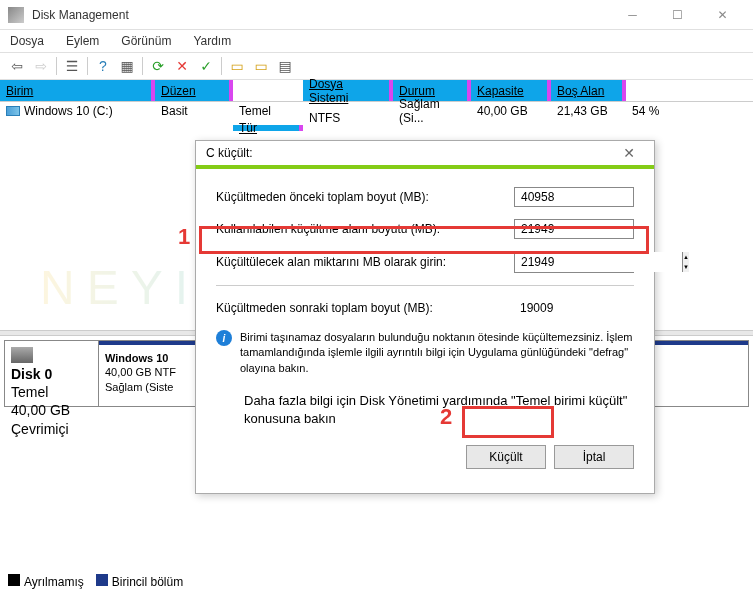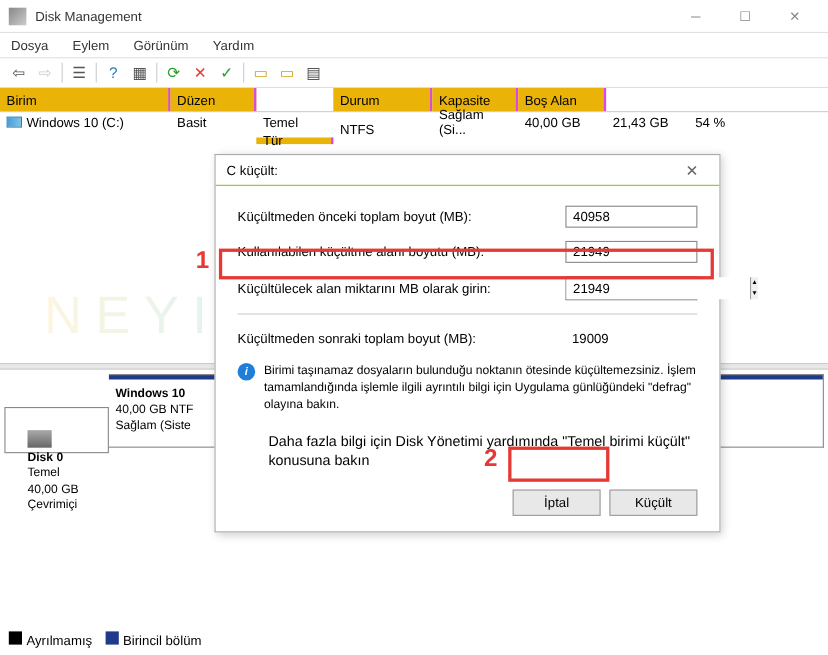--- a/index.html
+++ b/index.html
@@ -11,21 +11,21 @@
 .winbtn { width: 45px; height: 28px; display: flex; align-items: center; justify-content: center; color: #888; }
 
 .menubar { height: 22px; display: flex; align-items: center; padding: 0 6px; gap: 14px; font-size: 12px; color: #333; }
 .menu-item { padding: 2px 4px; }
 
 .toolbar { height: 28px; display: flex; align-items: center; padding: 0 6px; gap: 2px; border-top: 1px solid #e0e0e0; border-bottom: 1px solid #e0e0e0; }
 .tb-btn { width: 22px; height: 22px; display: flex; align-items: center; justify-content: center; font-size: 14px; color: #555; }
 .tb-sep { width: 1px; height: 18px; background: #ccc; margin: 0 2px; }
 
 .table-header { height: 22px; display: flex; background: #fff; border-bottom: 1px solid #ccc; font-size: 12px; }
-.th { padding: 3px 6px; border-right: 2px solid #d946ef; background: #eab308; display: flex; align-items: center; }
+.th { padding: 3px 6px; border-right: 4px solid #d946ef; background: #0ea5e9; display: flex; align-items: center; text-decoration: underline; }
 .th:first-child { width: 155px; }
 .th:nth-child(2) { width: 78px; }
 .th:nth-child(3) { width: 70px; margin-top: 45px; }
 .th:nth-child(4) { width: 90px; }
 .th:nth-child(5) { width: 78px; }
 .th:nth-child(6) { width: 80px; }
 .th:nth-child(7) { width: 75px; }
 .th:nth-child(8) { flex: 1; }
 
 .table-row { height: 18px; display: flex; font-size: 12px; }
@@ -36,36 +36,36 @@
 .td:nth-child(4) { width: 90px; margin-top: 13px; }
 .td:nth-child(5) { width: 78px; }
 .td:nth-child(6) { width: 80px; }
 .td:nth-child(7) { width: 75px; text-align: right; }
 .td:nth-child(8) { flex: 1; }
 .vol-icon { width: 14px; height: 10px; background: linear-gradient(90deg, #4a9fd8 0%, #7bc3e8 100%); margin-right: 4px; border: 1px solid #2a7fb8; }
 
 .divider-bar { height: 6px; background: #e8e8e8; border-top: 1px solid #ccc; border-bottom: 1px solid #ccc; margin-top: 210px; }
 
 .disk-view { display: flex; padding: 4px; gap: 0; height: 75px; }
-.disk-info { width: 95px; border: 1px solid #888; padding: 20px; font-size: 11px; line-height: 1.3; margin-top: 30px; }
+.disk-info { width: 95px; border: 1px solid #888; padding: 6px; font-size: 14px; line-height: 1.3; }
 .disk-info-icon { width: 22px; height: 16px; background: linear-gradient(180deg, #aaa 0%, #666 100%); margin-bottom: 2px; }
 .disk-bold { font-weight: bold; }
 .disk-vol { flex: 1; border: 1px solid #888; border-left: none; position: relative; }
 .disk-vol-inner { border-top: 4px solid #1e3a8a; height: 100%; padding: 6px; font-size: 11px; line-height: 1.3; }
 
 .legend { position: absolute; bottom: 6px; left: 8px; display: flex; gap: 12px; font-size: 12px; align-items: center; }
 .legend-box { width: 12px; height: 12px; display: inline-block; margin-right: 4px; }
 .legend-black { background: #000; }
 .legend-blue { background: #1e3a8a; }
 
 .dialog { position: absolute; top: 140px; left: 195px; width: 460px; background: #fff; border: 1px solid #aaa; box-shadow: 2px 2px 8px rgba(0,0,0,0.2); }
-.dlg-titlebar { height: 28px; display: flex; align-items: center; padding: 0 10px; border-bottom: 1px solid #84cc16; }
+.dlg-titlebar { height: 28px; display: flex; align-items: center; padding: 0 10px; border-bottom: 4px solid #84cc16; }
 .dlg-title { flex: 1; font-size: 12px; }
 .dlg-close { width: 30px; text-align: center; color: #666; font-size: 14px; }
-.dlg-body { padding: 18px 20px 14px 20px; font-size: 12px; }
+.dlg-body { padding: 18px 20px 24px 20px; font-size: 12px; }
 .dlg-row { display: flex; align-items: center; margin-bottom: 12px; }
 .dlg-label { flex: 1; }
 .dlg-value { width: 120px; height: 20px; border: 1px solid #888; padding: 2px 6px; font-size: 12px; display: flex; align-items: center; }
 .dlg-input-wrapper { width: 120px; height: 22px; border: 1px solid #888; display: flex; }
 .dlg-input { flex: 1; border: none; padding: 2px 6px; font-size: 12px; outline: none; }
 .dlg-spinner { width: 16px; display: flex; flex-direction: column; border-left: 1px solid #888; }
 .dlg-spin-btn { flex: 1; display: flex; align-items: center; justify-content: center; font-size: 6px; background: #f0f0f0; }
 .dlg-sep { border-top: 1px solid #ccc; margin: 8px 0 12px 0; }
 .dlg-info { display: flex; gap: 8px; margin-bottom: 16px; }
 .dlg-info-icon { width: 16px; height: 16px; background: #1e7fd8; border-radius: 50%; color: #fff; display: flex; align-items: center; justify-content: center; font-size: 10px; font-style: italic; font-weight: bold; flex-shrink: 0; }
@@ -112,20 +112,21 @@
   <div class="tb-sep"></div>
   <div class="tb-btn" style="color:#d4a017">▭</div>
   <div class="tb-btn" style="color:#d4a017">▭</div>
   <div class="tb-btn">▤</div>
 </div>
 
 <div class="table-header">
   <div class="th">Birim</div>
   <div class="th">Düzen</div>
   <div class="th">Tür</div>
+  <div class="th">Dosya Sistemi</div>
   <div class="th">Durum</div>
   <div class="th">Kapasite</div>
   <div class="th">Boş Alan</div>
 </div>
 
 <div class="table-row">
   <div class="td">
       <span class="vol-icon"></span>
       <span>Windows 10 (C:)</span>
     </div>
@@ -192,22 +193,22 @@
     <div class="dlg-row">
       <div class="dlg-label">Küçültmeden sonraki toplam boyut (MB):</div>
       <div class="dlg-value" style="border:none">19009</div>
     </div>
     <div class="dlg-info">
       <div class="dlg-info-icon">i</div>
       <div class="dlg-info-text">Birimi taşınamaz dosyaların bulunduğu noktanın ötesinde küçültemezsiniz. İşlem tamamlandığında işlemle ilgili ayrıntılı bilgi için Uygulama günlüğündeki "defrag" olayına bakın.</div>
     </div>
     <div class="dlg-help">Daha fazla bilgi için Disk Yönetimi yardımında "Temel birimi küçült" konusuna bakın</div>
     <div class="dlg-buttons">
+      <div class="dlg-btn">Küçült</div>
       <div class="dlg-btn">İptal</div>
-      <div class="dlg-btn">Küçült</div>
     </div>
   </div>
 </div>
 
 <div class="red-box-1" style="top:226px; left:199px; width:450px; height:28px;"></div>
 <div class="red-num" style="top:224px; left:178px;">1</div>
 <div class="red-box-1" style="top:406px; left:462px; width:92px; height:32px;"></div>
 <div class="red-num" style="top:404px; left:440px;">2</div>
 
 </body></html>

